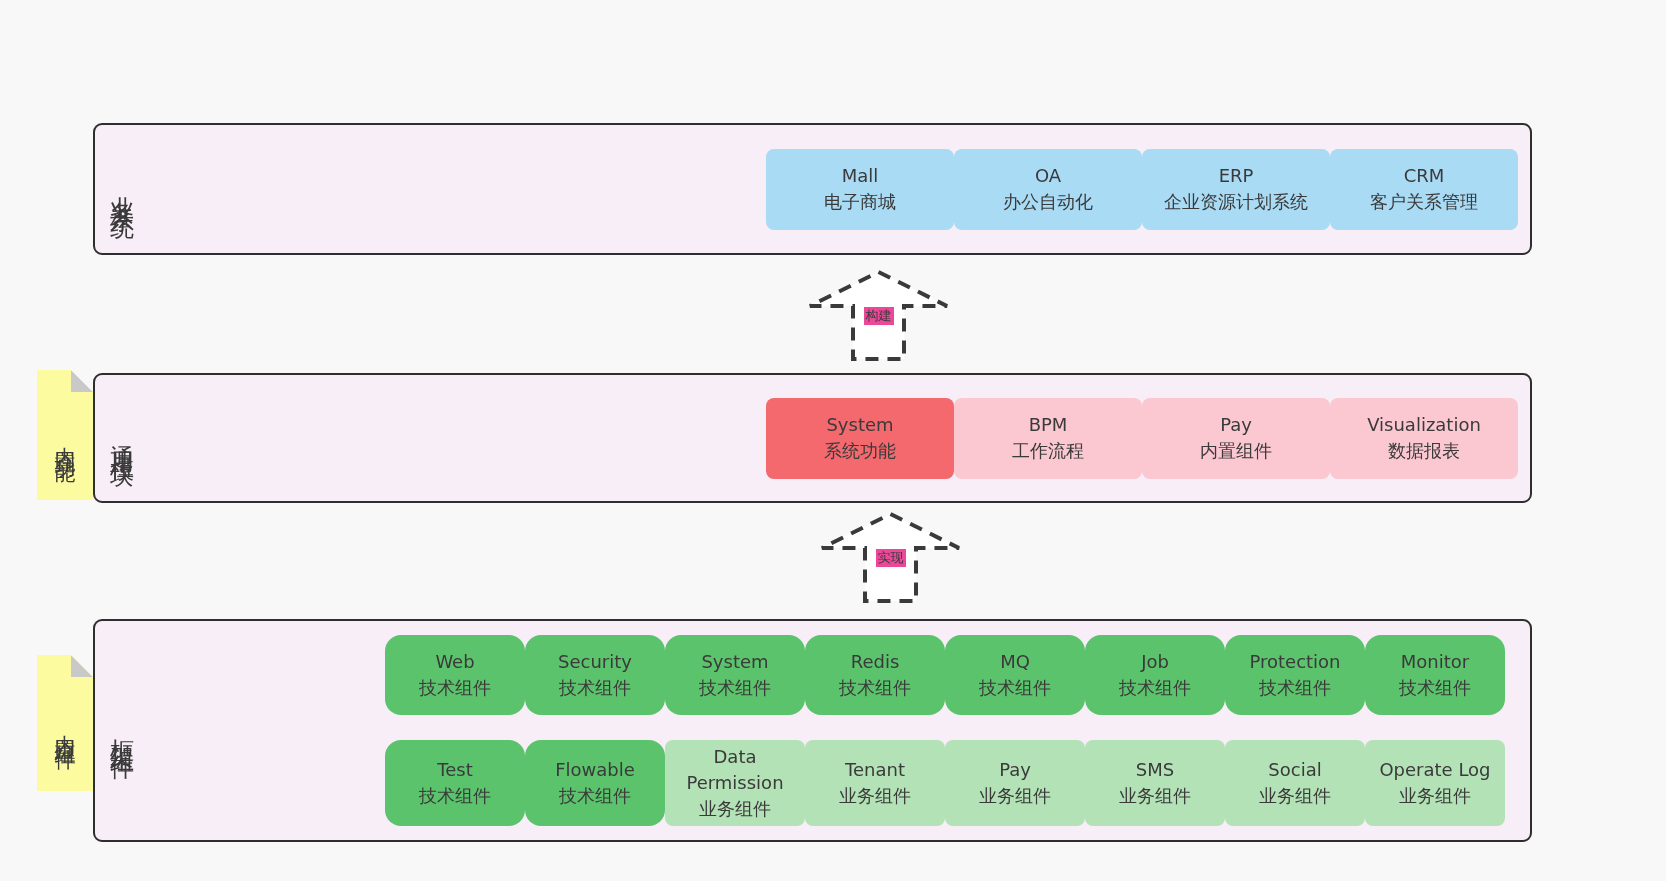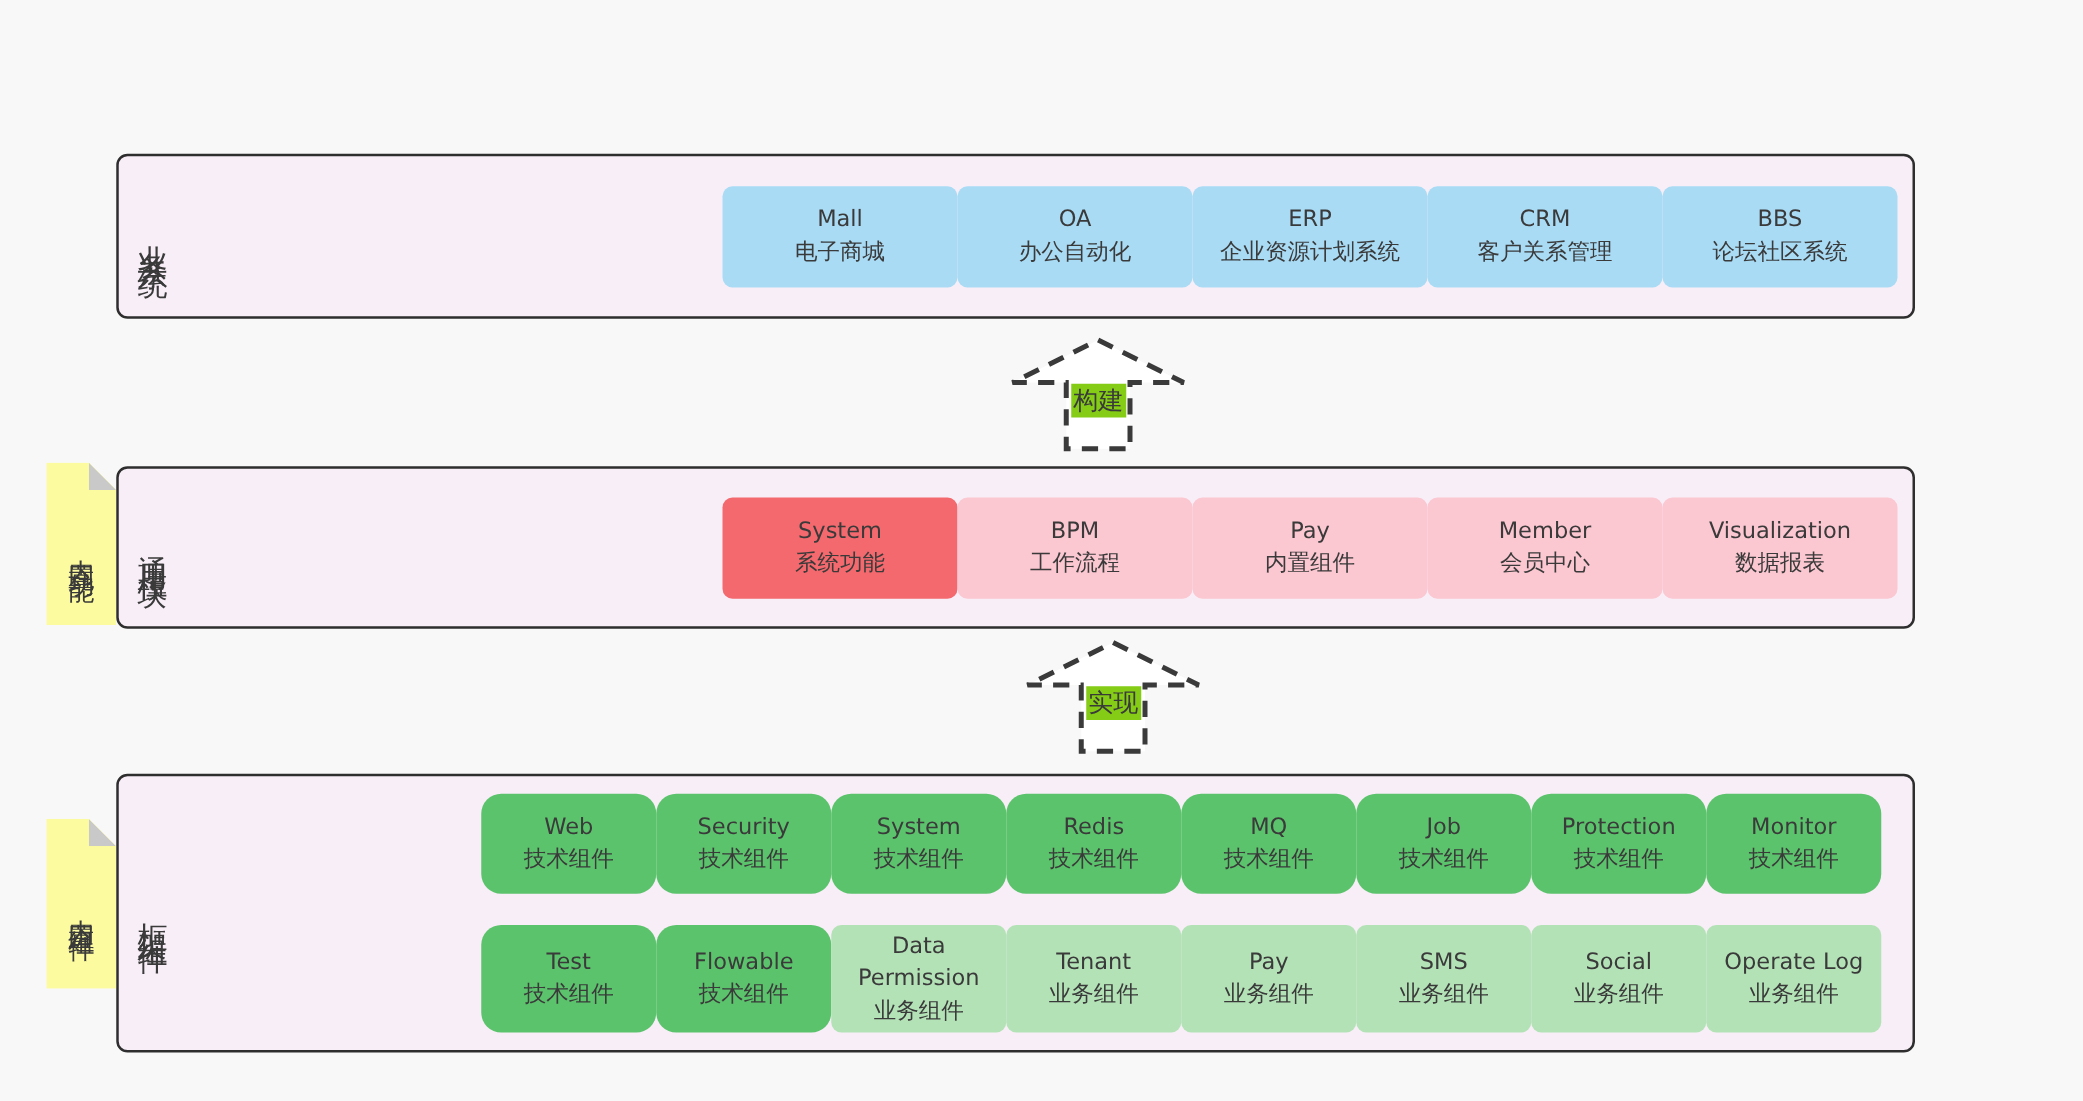--- a/index.html
+++ b/index.html
@@ -113,22 +113,22 @@
     position: absolute;
     width: 145px;
     height: 95px;
   }
   .arrow svg { display:block; width:100%; height:100%; }
   .arrow-label {
     position: absolute;
     left: 50%;
     top: 39px;
     transform: translateX(-50%);
-    background: #84cc16;
-    font-size: 20px;
+    background: #ec4899;
+    font-size: 13px;
     padding: 0 2px;
     white-space: nowrap;
     color: var(--text);
   }
   .arrow-shape {
     fill: #ffffff;
     stroke: var(--text);
     stroke-width: 4;
     stroke-dasharray: 13 9;
   }
@@ -150,24 +150,20 @@
             <span>OA</span>
             <span>办公自动化</span>
           </div>
           <div class="module-box v-blue">
             <span>ERP</span>
             <span>企业资源计划系统</span>
           </div>
           <div class="module-box v-blue">
             <span>CRM</span>
             <span>客户关系管理</span>
-          </div>
-          <div class="module-box v-blue">
-            <span>BBS</span>
-            <span>论坛社区系统</span>
           </div>
         </div>
       </div>
   </section>
 
   <div class="arrow" style="left:806px; top:268px;">
     <svg viewBox="0 0 145 95">
       <polygon class="arrow-shape" points="72.5,4 141,38 98,38 98,91 47,91 47,38 4,38"></polygon>
     </svg>
     <span class="arrow-label">构建</span>
@@ -183,24 +179,20 @@
           </div>
           <div class="module-box v-pink">
             <span>BPM</span>
             <span>工作流程</span>
           </div>
           <div class="module-box v-pink">
             <span>Pay</span>
             <span>内置组件</span>
           </div>
           <div class="module-box v-pink">
-            <span>Member</span>
-            <span>会员中心</span>
-          </div>
-          <div class="module-box v-pink">
             <span>Visualization</span>
             <span>数据报表</span>
           </div>
         </div>
       </div>
   </section>
 
   <div class="sticky" style="top:370px; height:130px;">
     <span class="fold"></span>
     <span class="sticky-text">内置功能</span>

